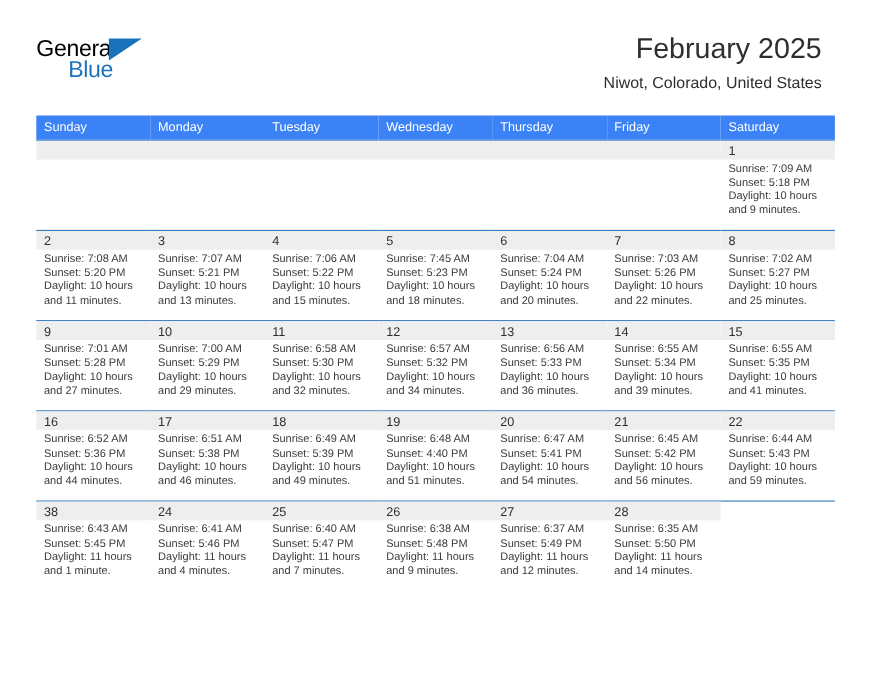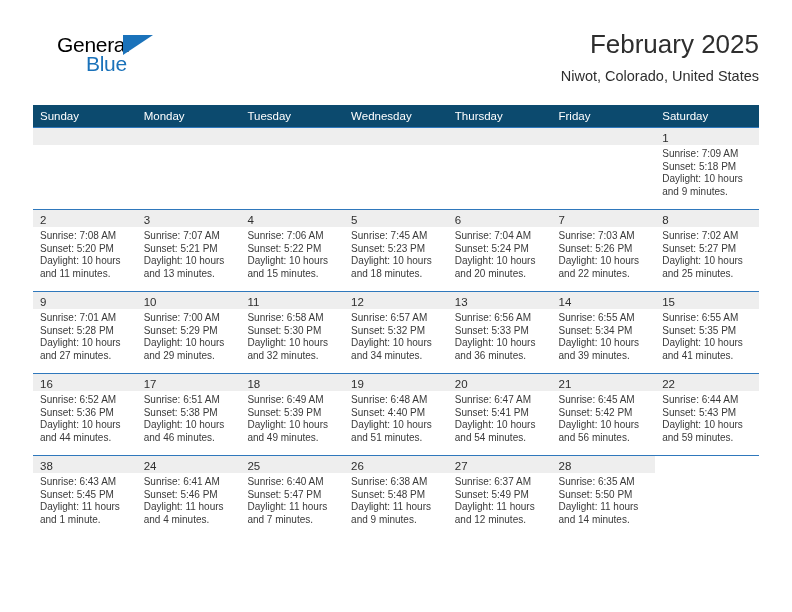--- a/index.html
+++ b/index.html
@@ -31,21 +31,20 @@
     width: 726px;
     height: 70px;
   }
 
   .logo {
     position: absolute;
     left: 0;
     top: 5px;
     width: 120px;
     height: 48px;
-    margin-left: 24px;
   }
   .logo-line1 {
     position: absolute;
     left: 0;
     top: 0;
     font-size: 21px;
     letter-spacing: -0.3px;
     color: #000000;
     font-family: "Liberation Sans", sans-serif;
   }
@@ -64,21 +63,21 @@
     top: 19px;
     font-size: 21px;
     letter-spacing: -0.3px;
     color: #1a72ba;
     font-family: "Liberation Sans", sans-serif;
     text-align: center;
   }
 
   .title-block {
     position: absolute;
-    right: 0;
+    right: 12px;
     top: 0;
     text-align: right;
   }
   .title {
     font-size: 26px;
     color: #2e2e2e;
     line-height: 32px;
     white-space: nowrap;
   }
   .subtitle {
@@ -92,21 +91,21 @@
   
   .calendar {
     position: absolute;
     left: 33px;
     top: 105px;
     width: 726px;
     border-collapse: collapse;
     table-layout: fixed;
   }
   .calendar th {
-    background: #0c4a6e;
+    background: #3b82f6;
     color: #ffffff;
     font-size: 11.5px;
     font-weight: normal;
     text-align: left;
     padding: 5px 0 5px 7px;
     height: 9px;
     border: none;
   }
   .calendar td {
     vertical-align: top;

